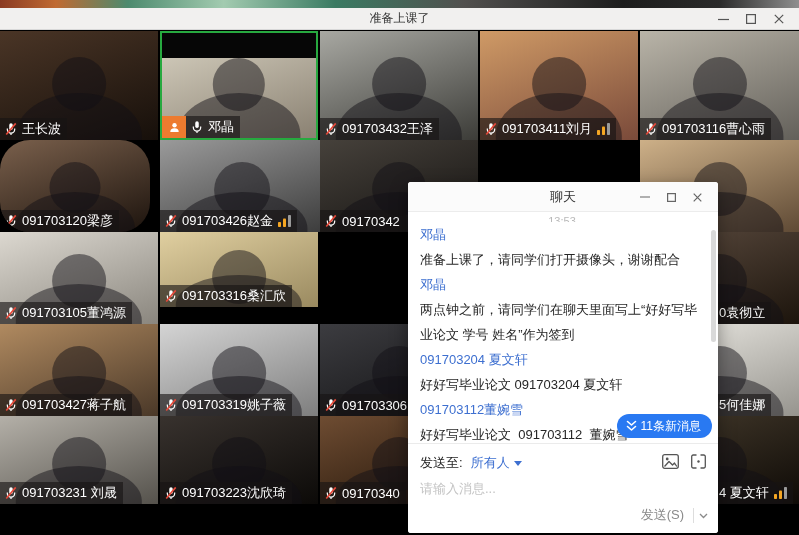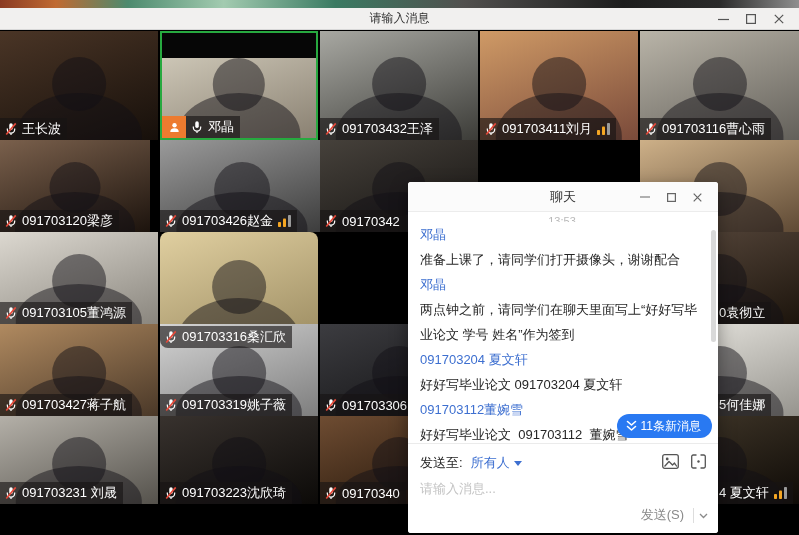--- a/index.html
+++ b/index.html
@@ -69,21 +69,21 @@
   .send-div{width:1px;height:15px;background:#ddd;margin:0 5px;}
   .send-chevron{color:#8a8a8a;font-size:11px;}
 </style>
 </head>
 <body>
 
 <div class="screen">
   <div class="desktop-strip"></div>
 
   <div class="titlebar">
-    <span class="win-title">请输入消息</span>
+    <span class="win-title">准备上课了</span>
     <div class="win-controls">
       <span class="win-btn">
         <svg width="11" height="11" viewBox="0 0 11 11">
             <line x1="0" y1="5.5" x2="11" y2="5.5" stroke="#555" stroke-width="1.2"></line>
           </svg>
       </span>
       <span class="win-btn">
         <svg width="10" height="10" viewBox="0 0 10 10">
             <rect x="0.6" y="0.6" width="8.8" height="8.8" fill="none" stroke="#555" stroke-width="1.2"></rect>
           </svg>
@@ -178,21 +178,21 @@
             <svg width="14" height="14" viewBox="0 0 16 16">
     <rect x="6" y="1.5" width="4" height="7.5" rx="2" fill="#fff"></rect>
     <path d="M3.8 7.5 v1 a4.2 4.2 0 0 0 8.4 0 v-1" fill="none" stroke="#fff" stroke-width="1.4"></path>
     <line x1="8" y1="12.8" x2="8" y2="14.8" stroke="#fff" stroke-width="1.4"></line>
     <line x1="2.6" y1="14.2" x2="13.4" y2="1.6" stroke="#E5493A" stroke-width="1.9"></line>
   </svg>
           </span>
           <span class="pname">091703116曹心雨</span>
         </div>
       </div>
-      <div class="tile" style="left: 0px; top: 110px; width: 150px; height: 92px; background: linear-gradient(160deg, rgb(122, 96, 76) 0%, rgb(28, 19, 13) 100%);">
+      <div class="tile" style="left: 0px; top: 110px; width: 150px; height: 92px; background: linear-gradient(160deg, rgb(122, 96, 76) 0%, rgb(28, 19, 13) 100%); border-radius: 30px;">
         <div class="ph-head"></div>
                  <div class="ph-torso"></div>
         <div class="nameplate">
           <span class="mic">
             <svg width="14" height="14" viewBox="0 0 16 16">
     <rect x="6" y="1.5" width="4" height="7.5" rx="2" fill="#fff"></rect>
     <path d="M3.8 7.5 v1 a4.2 4.2 0 0 0 8.4 0 v-1" fill="none" stroke="#fff" stroke-width="1.4"></path>
     <line x1="8" y1="12.8" x2="8" y2="14.8" stroke="#fff" stroke-width="1.4"></line>
     <line x1="2.6" y1="14.2" x2="13.4" y2="1.6" stroke="#E5493A" stroke-width="1.9"></line>
   </svg>
@@ -249,21 +249,21 @@
             <svg width="14" height="14" viewBox="0 0 16 16">
     <rect x="6" y="1.5" width="4" height="7.5" rx="2" fill="#fff"></rect>
     <path d="M3.8 7.5 v1 a4.2 4.2 0 0 0 8.4 0 v-1" fill="none" stroke="#fff" stroke-width="1.4"></path>
     <line x1="8" y1="12.8" x2="8" y2="14.8" stroke="#fff" stroke-width="1.4"></line>
     <line x1="2.6" y1="14.2" x2="13.4" y2="1.6" stroke="#E5493A" stroke-width="1.9"></line>
   </svg>
           </span>
           <span class="pname">091703105董鸿源</span>
         </div>
       </div>
-      <div class="tile" style="left: 160px; top: 202px; width: 158px; height: 116px; background: linear-gradient(160deg, rgb(224, 207, 160) 0%, rgb(154, 138, 96) 100%); border-radius: 8px;">
+      <div class="tile" style="left: 160px; top: 202px; width: 158px; height: 75px; background: linear-gradient(160deg, rgb(224, 207, 160) 0%, rgb(154, 138, 96) 100%);">
         <div class="ph-head"></div>
                  <div class="ph-torso"></div>
         <div class="nameplate">
           <span class="mic">
             <svg width="14" height="14" viewBox="0 0 16 16">
     <rect x="6" y="1.5" width="4" height="7.5" rx="2" fill="#fff"></rect>
     <path d="M3.8 7.5 v1 a4.2 4.2 0 0 0 8.4 0 v-1" fill="none" stroke="#fff" stroke-width="1.4"></path>
     <line x1="8" y1="12.8" x2="8" y2="14.8" stroke="#fff" stroke-width="1.4"></line>
     <line x1="2.6" y1="14.2" x2="13.4" y2="1.6" stroke="#E5493A" stroke-width="1.9"></line>
   </svg>

